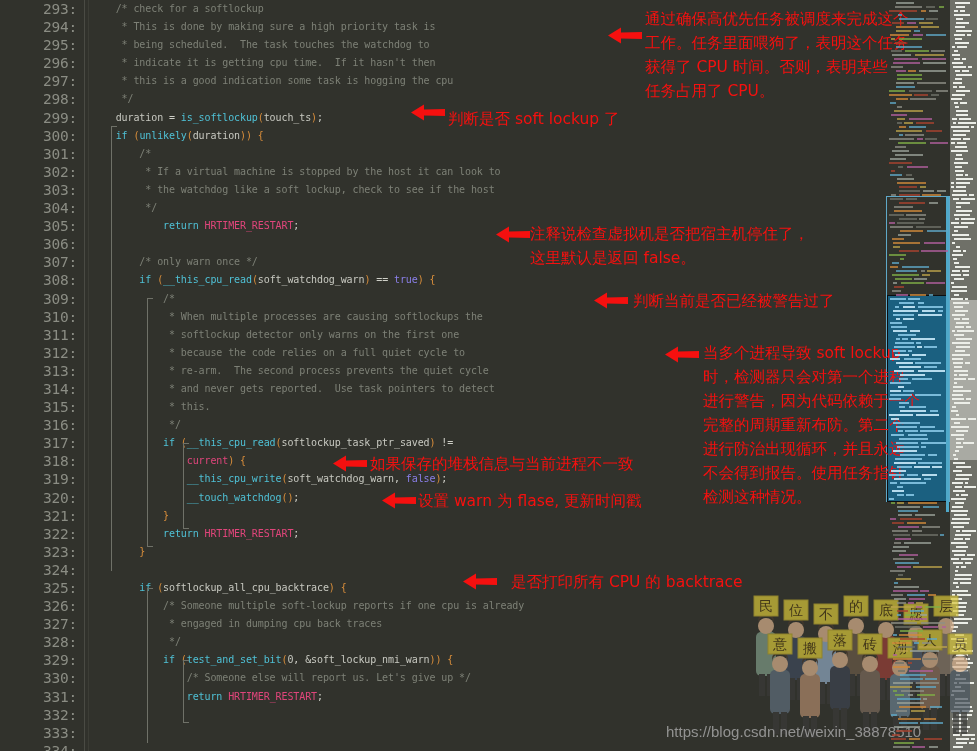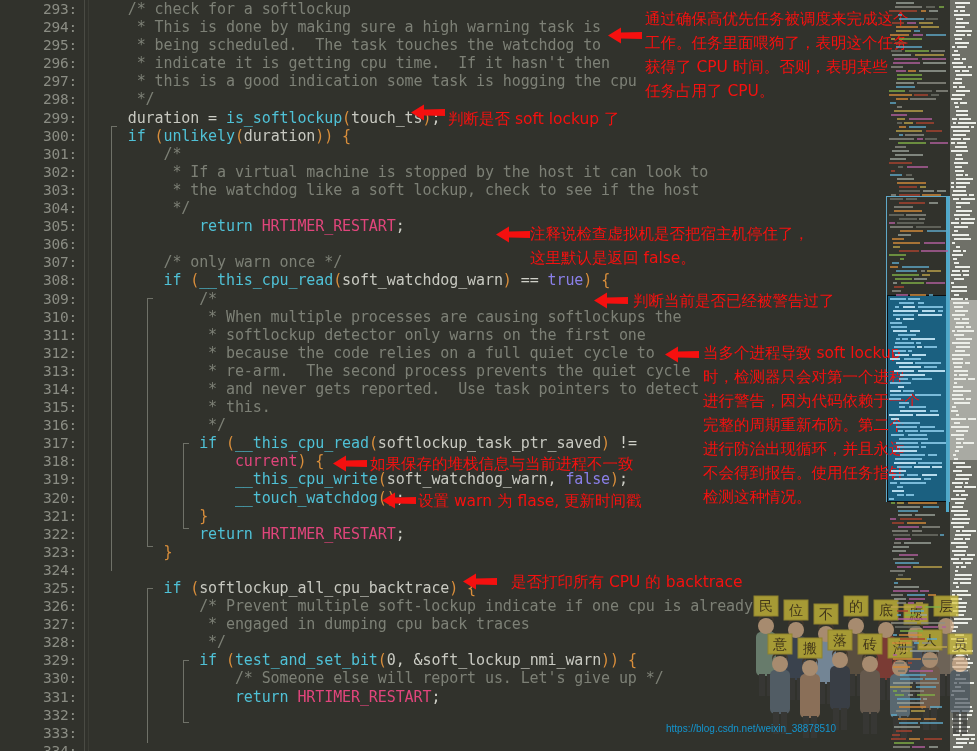--- a/index.html
+++ b/index.html
@@ -17,21 +17,21 @@
   .gutter .ln{
     height:18.1px;line-height:18.1px;text-align:right;
     padding-right:7px;color:#8b8d84;font-size:14.5px;
     font-family:"DejaVu Sans Mono","Liberation Mono",monospace;
     letter-spacing:-0.2px;
   }
   .gutsep{position:absolute;left:84px;top:0;width:1px;height:751px;background:#4a4b44;}
   .gutsep2{position:absolute;left:88px;top:0;width:1px;height:751px;background:#3c3d36;}
 
   .codearea{position:absolute;left:92px;top:0;right:0;height:751px;}
-  .cl{height:18.1px;line-height:18.1px;font-size:15px;white-space:pre;color:#cfd0c8;
+  .cl{height:18.1px;line-height:18.1px;font-size:10px;white-space:pre;color:#cfd0c8;
       font-family:"DejaVu Sans Mono","Liberation Mono",monospace;letter-spacing:-0.1px;}
 
   
   .cmt{color:#7d8076;}
   .kw{color:#4fc1d6;}
   .fn{color:#4fc1d6;}
   .par{color:#d98e3b;}
   .id{color:#c8c9c1;}
   .cst{color:#e0457b;}
   .bool{color:#8a7fe8;}
@@ -57,21 +57,21 @@
   
   .rstrip{position:absolute;left:950px;top:0;width:27px;height:751px;background:#6f7068;overflow:hidden;}
   .rsline{position:absolute;height:2px;background:#eceee8;}
   .rsthumb{position:absolute;left:0;top:300px;width:27px;height:160px;background:#a9aaa3;}
 
   
   .vbar{position:absolute;left:946px;top:196px;width:3px;height:306px;background:#4fa8c9;}
   .vbar2{position:absolute;left:946px;top:502px;width:3px;height:10px;background:#4fa8c9;}
 
   
-  .wm-url{position:absolute;left:666px;top:723px;font-size:10px;color:#0ea5e9;opacity:.85;
+  .wm-url{position:absolute;left:666px;top:723px;font-size:15px;color:#a3a3a3;opacity:.85;
           font-family:"Liberation Sans","DejaVu Sans",sans-serif;white-space:nowrap;}
   .crowd{position:absolute;left:750px;top:590px;width:230px;height:150px;opacity:.70;}
 </style>
 </head>
 <body>
 
 <div id="root">
 
   <div class="editor">
     <div class="gutter" id="gutter">
@@ -115,21 +115,21 @@
         <div class="ln">330:</div>
         <div class="ln">331:</div>
         <div class="ln">332:</div>
         <div class="ln">333:</div>
         <div class="ln">334:</div>
       </div>
     <div class="gutsep"></div>
     <div class="gutsep2"></div>
     <div class="codearea" id="codearea">
         <div class="cl"><span class="cmt">    /* check for a softlockup</span></div>
-        <div class="cl"><span class="cmt">     * This is done by making sure a high warning task is</span></div>
+        <div class="cl"><span class="cmt">     * This is done by making sure a high priority task is</span></div>
         <div class="cl"><span class="cmt">     * being scheduled.  The task touches the watchdog to</span></div>
         <div class="cl"><span class="cmt">     * indicate it is getting cpu time.  If it hasn't then</span></div>
         <div class="cl"><span class="cmt">     * this is a good indication some task is hogging the cpu</span></div>
         <div class="cl"><span class="cmt">     */</span></div>
         <div class="cl"><span class="id">    duration </span><span class="op">= </span><span class="fn">is_softlockup</span><span class="par">(</span><span class="id">touch_ts</span><span class="par">)</span><span class="op">;</span></div>
         <div class="cl"><span class="kw">    if </span><span class="par">(</span><span class="fn">unlikely</span><span class="par">(</span><span class="id">duration</span><span class="par">))</span><span class="brc"> {</span></div>
         <div class="cl"><span class="cmt">        /*</span></div>
         <div class="cl"><span class="cmt">         * If a virtual machine is stopped by the host it can look to</span></div>
         <div class="cl"><span class="cmt">         * the watchdog like a soft lockup, check to see if the host</span></div>
         <div class="cl"><span class="cmt">         */</span></div>
@@ -147,21 +147,21 @@
         <div class="cl"><span class="cmt">             */</span></div>
         <div class="cl"><span class="kw">            if </span><span class="par">(</span><span class="fn">__this_cpu_read</span><span class="par">(</span><span class="id">softlockup_task_ptr_saved</span><span class="par">)</span><span class="op"> !=</span></div>
         <div class="cl"><span class="cst">                current</span><span class="par">)</span><span class="brc"> {</span></div>
         <div class="cl"><span class="fn">                __this_cpu_write</span><span class="par">(</span><span class="id">soft_watchdog_warn</span><span class="op">, </span><span class="bool">false</span><span class="par">)</span><span class="op">;</span></div>
         <div class="cl"><span class="fn">                __touch_watchdog</span><span class="par">()</span><span class="op">;</span></div>
         <div class="cl"><span class="brc">            }</span></div>
         <div class="cl"><span class="kw">            return </span><span class="cst">HRTIMER_RESTART</span><span class="op">;</span></div>
         <div class="cl"><span class="brc">        }</span></div>
         <div class="cl">&nbsp;</div>
         <div class="cl"><span class="kw">        if </span><span class="par">(</span><span class="id">softlockup_all_cpu_backtrace</span><span class="par">)</span><span class="brc"> {</span></div>
-        <div class="cl"><span class="cmt">            /* Prevent multiple soft-lockup indicate if one cpu is already</span></div>
+        <div class="cl"><span class="cmt">            /* Someone multiple soft-lockup reports if one cpu is already</span></div>
         <div class="cl"><span class="cmt">             * engaged in dumping cpu back traces</span></div>
         <div class="cl"><span class="cmt">             */</span></div>
         <div class="cl"><span class="kw">            if </span><span class="par">(</span><span class="fn">test_and_set_bit</span><span class="par">(</span><span class="num">0</span><span class="op">, &amp;</span><span class="id">soft_lockup_nmi_warn</span><span class="par">))</span><span class="brc"> {</span></div>
         <div class="cl"><span class="cmt">                /* Someone else will report us. Let's give up */</span></div>
         <div class="cl"><span class="kw">                return </span><span class="cst">HRTIMER_RESTART</span><span class="op">;</span></div>
       </div>
 
     <div class="guide" style="left:111px;top:126px;height:445px;"></div>
     <div class="guideh" style="left:111px;top:126px;width:6px;"></div>
     <div class="guide" style="left:147px;top:298px;height:249px;"></div>

